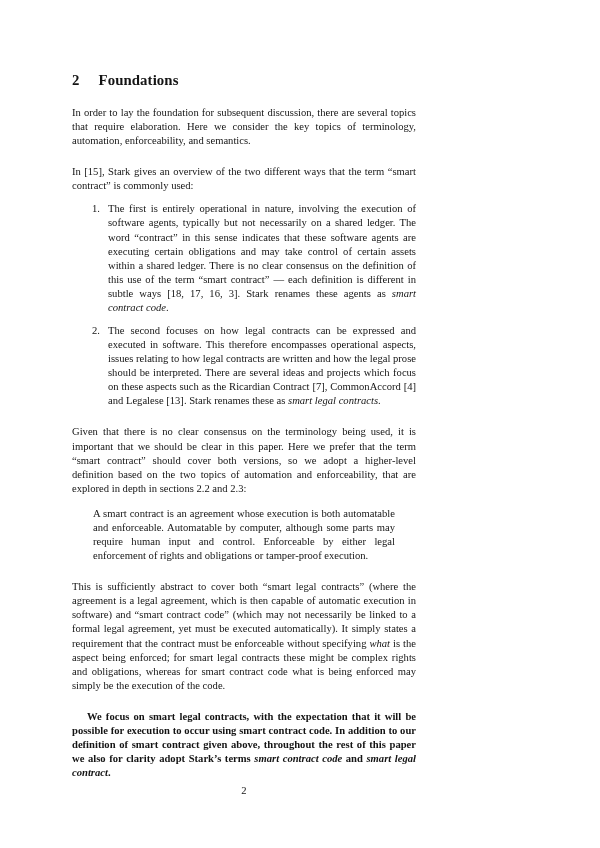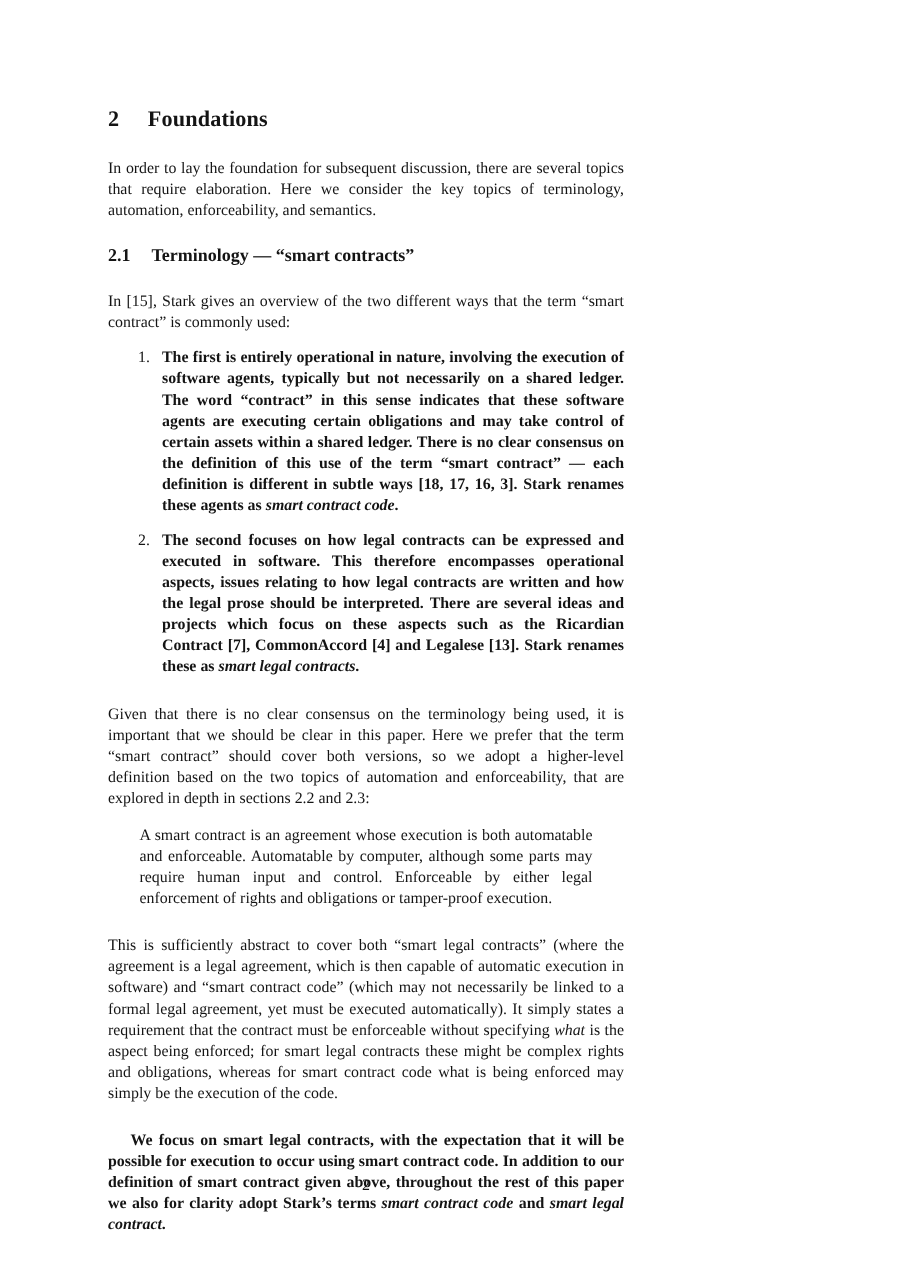--- a/index.html
+++ b/index.html
@@ -50,21 +50,20 @@
     flex: 0 0 36px;
     text-align: right;
     padding-right: 8px;
     box-sizing: border-box;
     font-size: 10.6px;
     line-height: 1.33;
   }
   .li-text {
     flex: 1;
     margin: 0;
-    font-weight: bold;
   }
   .quote {
     margin: 11px 21px 11px 21px;
   }
   .indent-first { text-indent: 15px; font-weight: bold; }
   em { font-style: italic; }
   .page-number {
     position: absolute;
     left: 0;
     right: 0;
@@ -79,23 +78,20 @@
 
 <div class="page">
   <main class="content">
 
     <h1 class="sec-heading">
       <span class="sec-num">2</span><span>Foundations</span>
     </h1>
 
     <p class="body">In order to lay the foundation for subsequent discussion, there are several topics that require elaboration. Here we consider the key topics of terminology, automation, enforceability, and semantics.</p>
 
-    <h2 class="subsec-heading">
-      <span class="sec-num">2.1</span><span>Terminology — “smart contracts”</span>
-    </h2>
 
     <p class="body">In [15], Stark gives an overview of the two different ways that the term “smart contract” is commonly used:</p>
 
     <div class="list">
 
       <div class="list-item">
         <span class="li-num">1.</span>
         <p class="body li-text"><span>The first is entirely operational in nature, involving the execution of software agents, typically but not necessarily on a shared ledger. The word “contract” in this sense indicates that these software agents are executing certain obligations and may take control of certain assets within a shared ledger. There is no clear consensus on the definition of this use of the term “smart contract” — each definition is different in subtle ways [18, 17, 16, 3]. Stark renames these agents as </span><em>smart contract code</em><span>.</span></p>
       </div>
 

